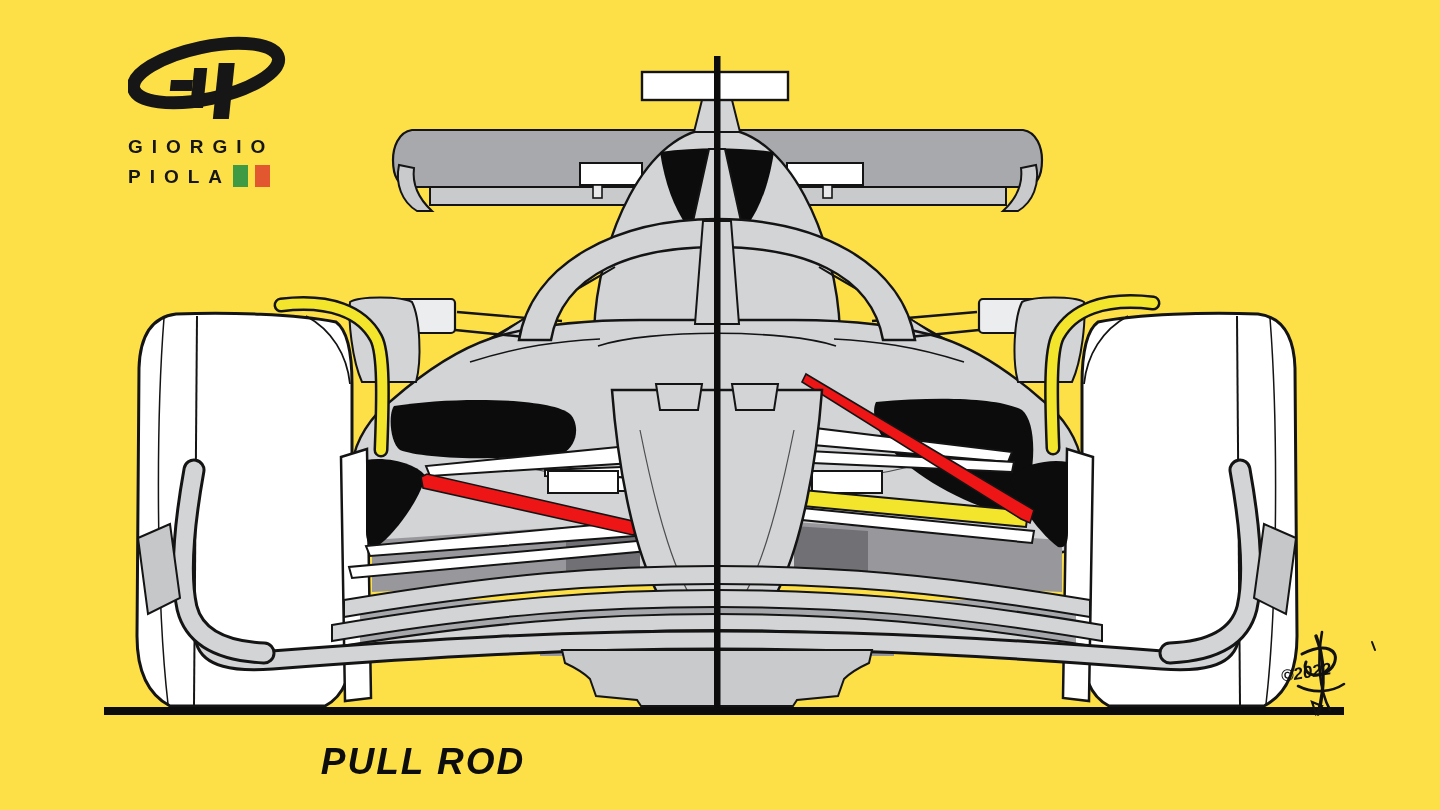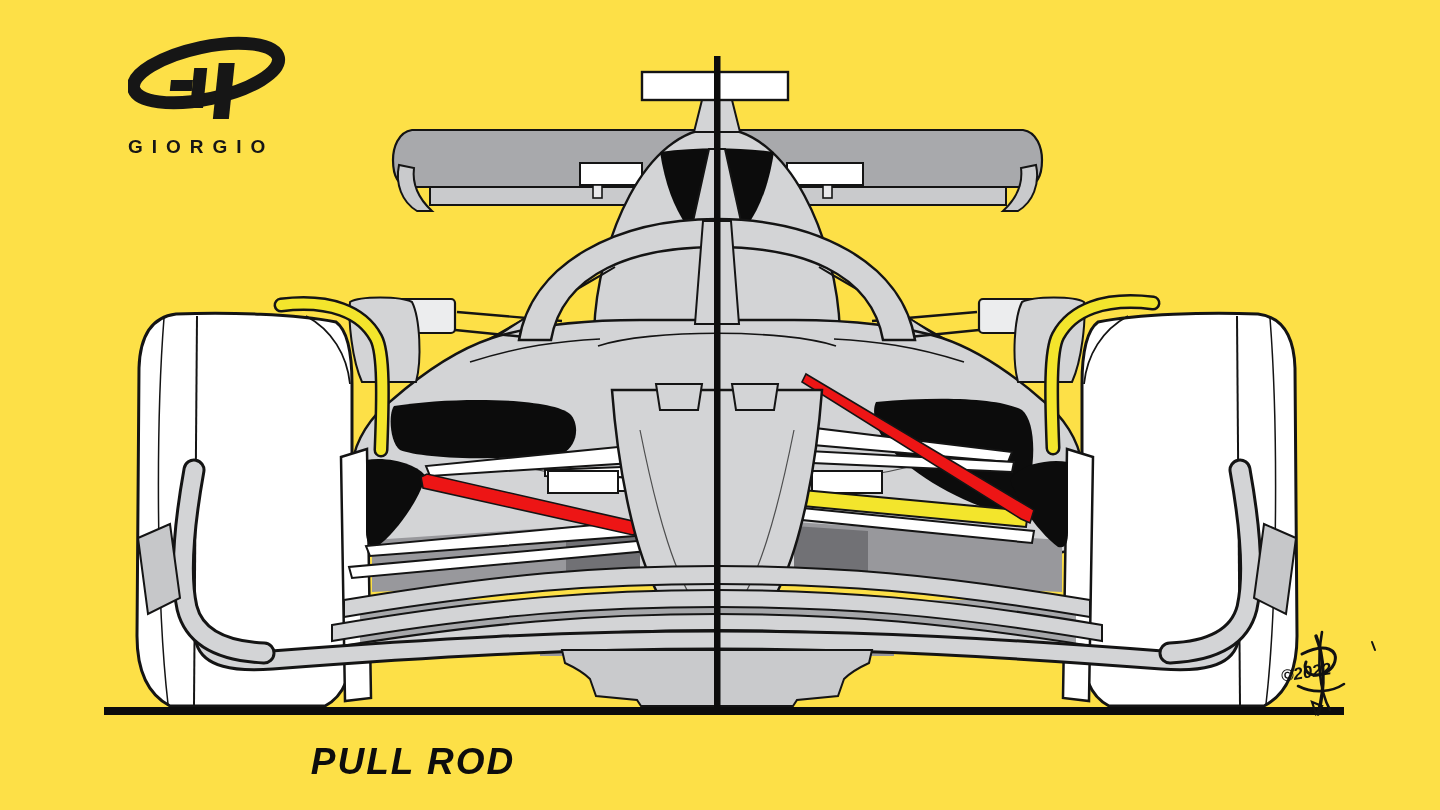--- a/index.html
+++ b/index.html
@@ -1,21 +1,21 @@
 <!DOCTYPE html>
 <html><head>
 <meta charset="utf-8">
 <style>
   html,body{margin:0;padding:0;background:#fff;}
   .stage{position:relative;width:1440px;height:810px;background:#fde047;overflow:hidden;
          font-family:"Liberation Sans",sans-serif;}
   .car-svg{position:absolute;left:0;top:0;}
   .rod-label{position:absolute;top:741px;width:330px;text-align:center;
     font-style:italic;font-weight:700;font-size:37px;letter-spacing:2px;color:#0d0d0d;}
-  .rod-label.left{left:248px;}
+  .rod-label.left{left:258px;}
   .rod-label.right{left:843px;}
   .logo{position:absolute;left:128px;top:32px;width:200px;color:#161616;}
   .logo .line{font-weight:700;font-size:19px;letter-spacing:9px;line-height:30px;white-space:nowrap;}
   .logo .line2wrap{display:flex;align-items:center;}
   .flag{display:inline-block;width:15px;height:22px;margin-top:-3px;}
   .flag.green{margin-left:2px;}
   .flag.red{margin-left:7px;}
   .sig{position:absolute;left:1272px;top:624px;}
 </style>
 </head>
@@ -206,20 +206,25 @@
   <div class="logo">
     <svg width="190" height="96" viewBox="0 0 190 96">
       <ellipse cx="78" cy="41" rx="74" ry="26" fill="none" stroke="#161616" stroke-width="13" transform="rotate(-12 78 41)"></ellipse>
       <g transform="skewX(-6)" fill="#161616">
         <rect x="48" y="48" width="22" height="11"></rect>
         <rect x="70" y="36" width="13" height="40"></rect>
         <rect x="94" y="31" width="16" height="56"></rect>
       </g>
     </svg>
     <div class="line">GIORGIO</div>
+    <div class="line line2wrap">
+      <span>PIOLA</span>
+      <span class="flag green" style="background: rgb(63, 154, 68);"></span>
+      <span class="flag red" style="background: rgb(226, 87, 47);"></span>
+    </div>
   </div>
 
   <div class="rod-label left">PULL ROD</div>
 
   <div class="sig">
     <svg width="120" height="100" viewBox="0 0 120 100">
       <g fill="none" stroke="#111" stroke-linecap="round">
         <path d="M 44,12 C 52,32 54,62 46,90" stroke-width="3.4"></path>
         <path d="M 50,8 C 45,36 47,66 58,86" stroke-width="2.6"></path>
         <path d="M 30,30 C 54,18 68,26 62,40 C 54,56 28,54 34,38" stroke-width="3"></path>

